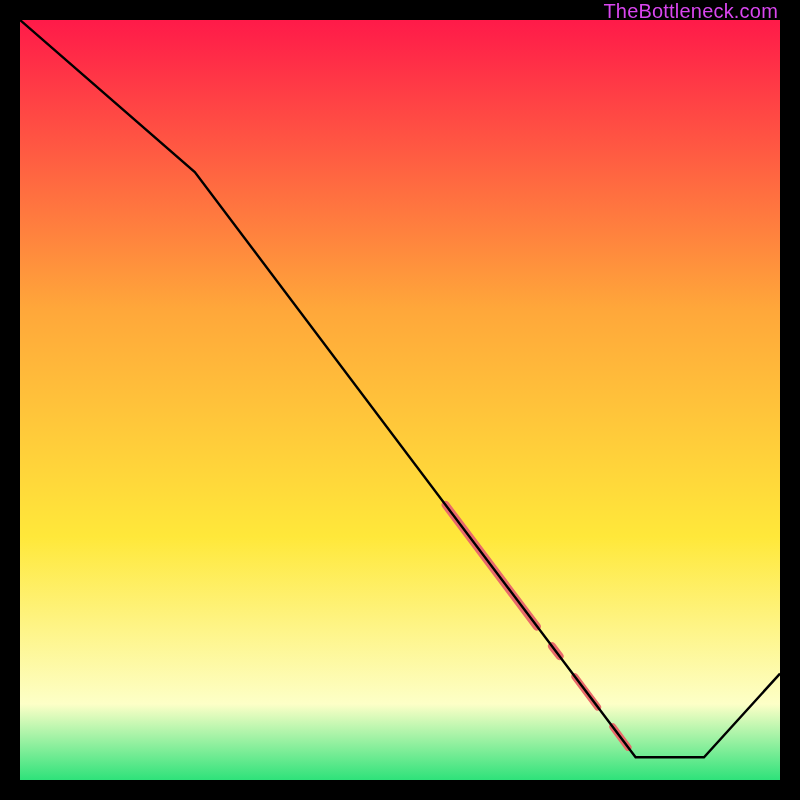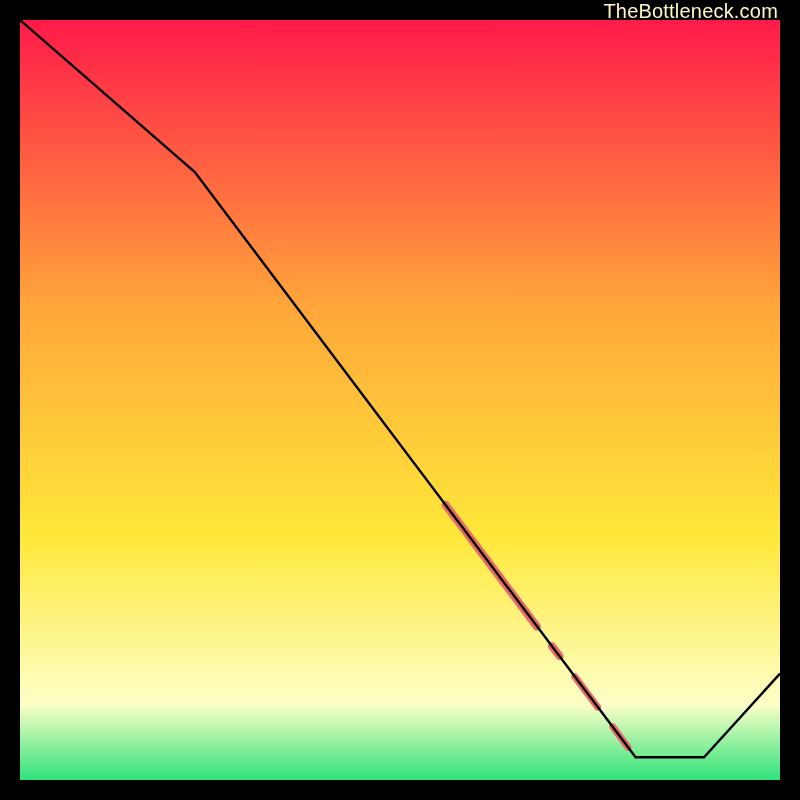--- a/index.html
+++ b/index.html
@@ -27,21 +27,21 @@
   }
   .plot svg {
     display: block;
     width: 760px;
     height: 760px;
   }
   .watermark {
     position: absolute;
     top: 0px;
     right: 22px;
-    color: #fef9c3;
+    color: #d946ef;
     font-size: 20px;
     font-weight: 500;
     letter-spacing: 0.2px;
     user-select: none;
   }
 </style>
 </head>
 <body>
 
 <div class="frame">

